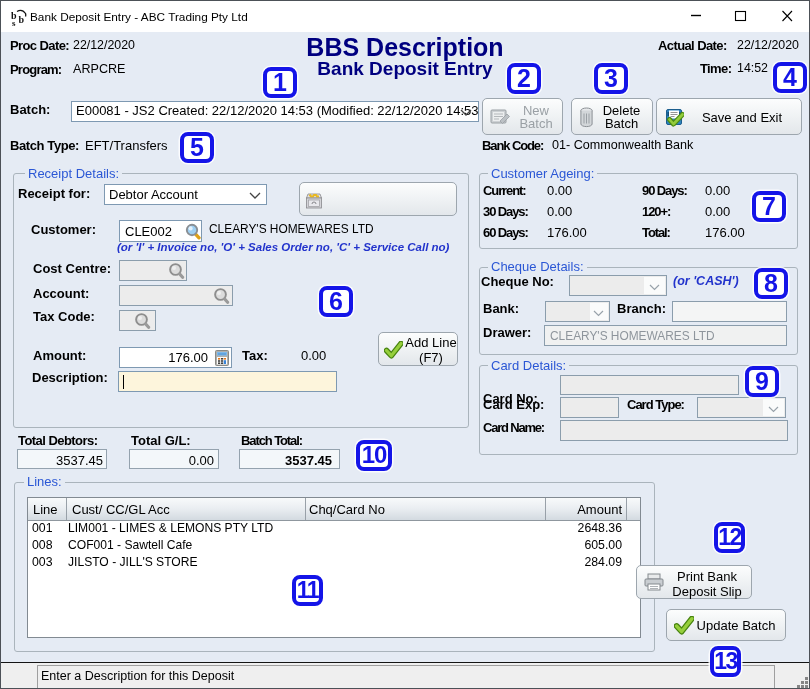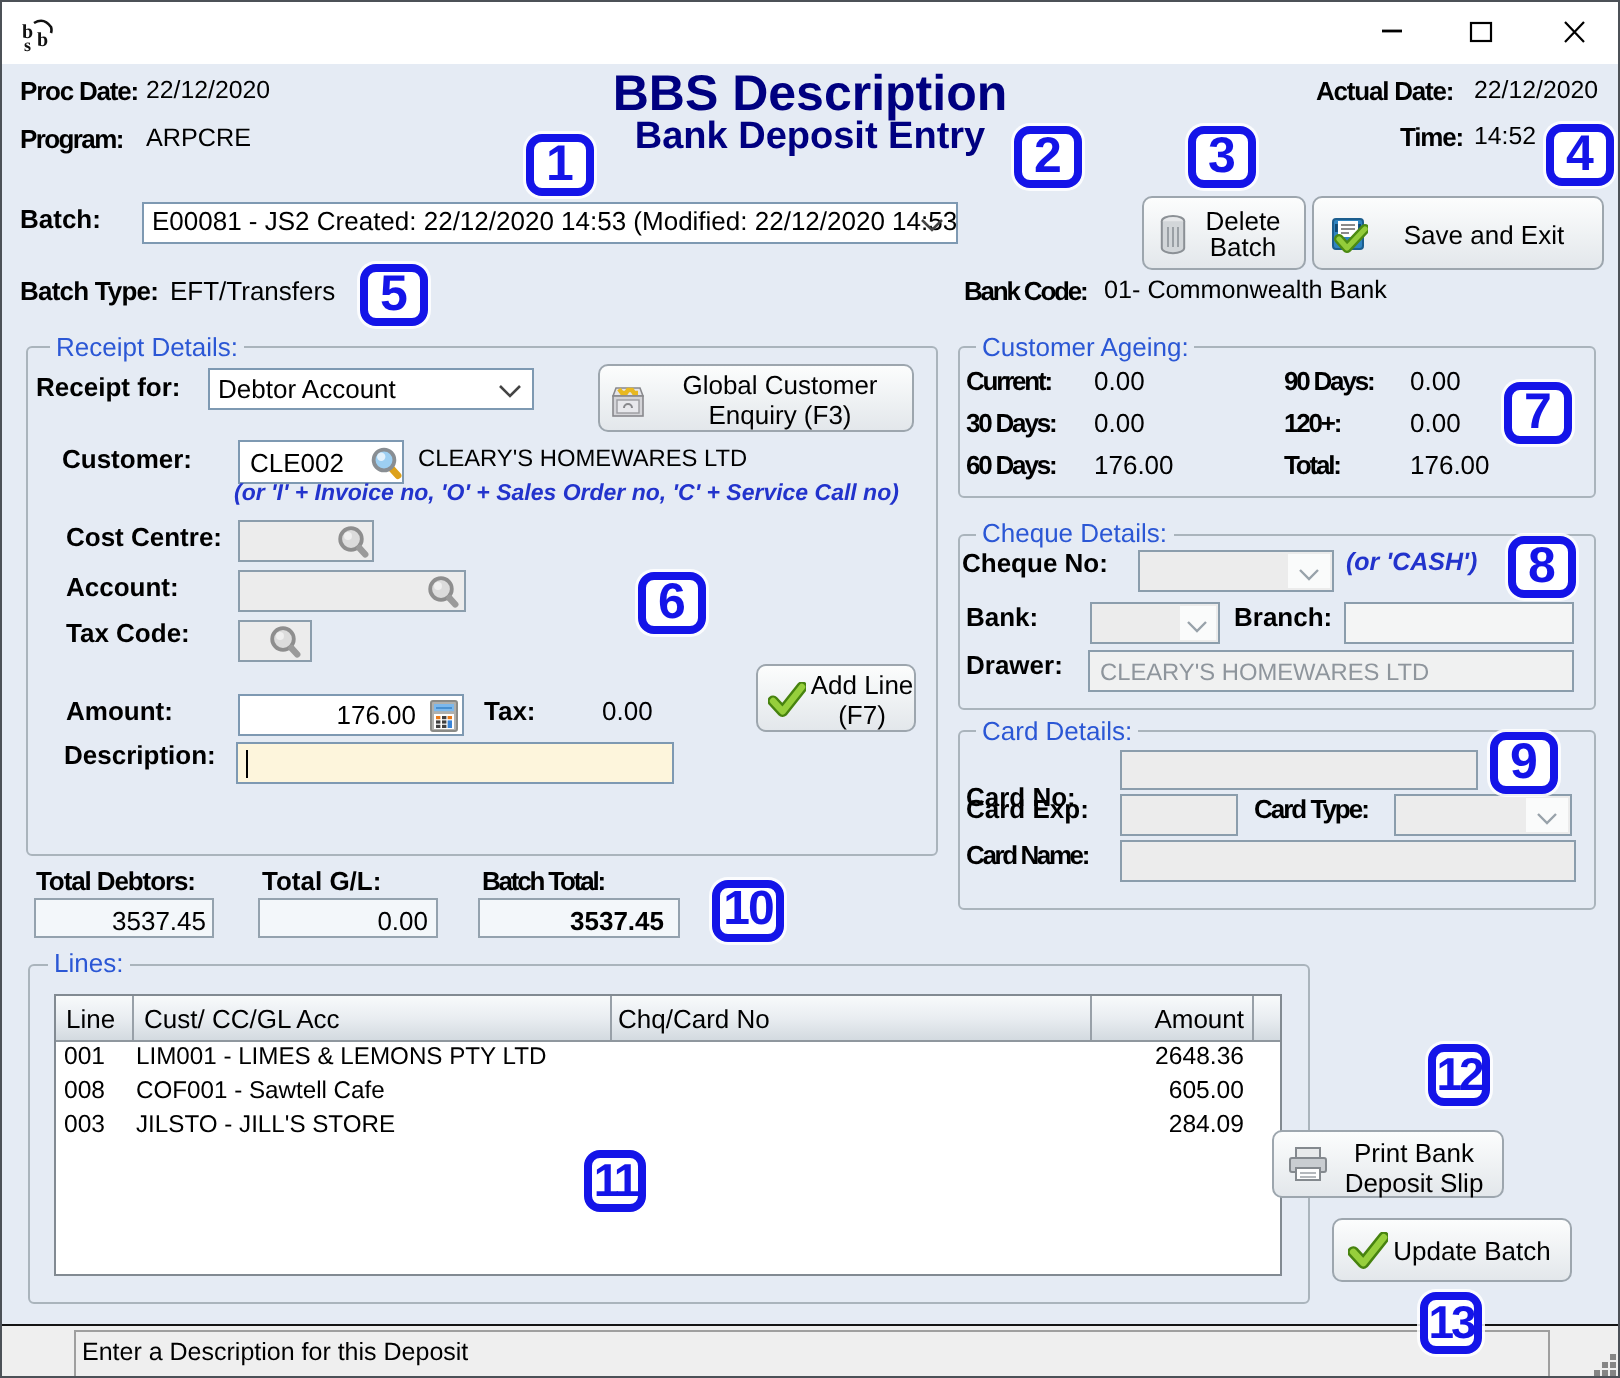--- a/index.html
+++ b/index.html
@@ -25,20 +25,21 @@
 <body>
 <div id="win">
 
   <div id="titlebar">
     <svg style="position:absolute;left:9px;top:7px" width="18" height="18" viewBox="0 0 18 18">
       <text x="1" y="11" font-family="Liberation Serif" font-size="10" font-weight="bold" fill="#111">b</text>
       <text x="8.5" y="15" font-family="Liberation Serif" font-size="10" font-weight="bold" fill="#111">b</text>
       <text x="2" y="17.5" font-family="Liberation Serif" font-size="9" font-weight="bold" fill="#111">s</text>
       <path d="M7 3.5 Q12 0.5 15.5 5.5 Q16 7 15.5 8.5" stroke="#111" stroke-width="1.3" fill="none"></path>
     </svg>
+    <div class="t" style="left:29px;top:9px;font-size:11.8px">Bank Deposit Entry - ABC Trading Pty Ltd</div>
     <svg style="position:absolute;left:689px;top:9px" width="12" height="10">
         <path d="M1 5.5 H11" stroke="#000" stroke-width="1.4"></path>
       </svg>
     <svg style="position:absolute;left:733px;top:6px" width="13" height="19">
         <rect x="1.5" y="4.5" width="10" height="9" fill="none" stroke="#000" stroke-width="1.1"></rect>
       </svg>
     <svg style="position:absolute;left:780px;top:6px" width="13" height="19">
         <path d="M1.5 4 L11 14 M11 4 L1.5 14" stroke="#000" stroke-width="1.1" fill="none"></path>
       </svg>
   </div>
@@ -60,20 +61,29 @@
   <div class="badge" style="left:772px;top:61px">4</div>
 
   <div class="b" style="left:9px;top:101px">Batch:</div>
   <div class="inp" style="left:70px;top:100px;width:408px;height:21px">
     <div class="t" style="left:4px;top:1px">E00081 - JS2 Created: 22/12/2020 14:53 (Modified: 22/12/2020 14:53</div>
     <svg class="chev" style="right:6px;top:7px" width="12" height="7">
         <path d="M1 1 L6 6 L11 1" stroke="#444" stroke-width="1.3" fill="none"></path>
       </svg>
   </div>
 
+  <div class="btn" style="left:481px;top:97px;width:81px;height:37px;color:#9aa0a5">
+    <svg style="position:absolute;left:7px;top:9px" width="21" height="19" viewBox="0 0 21 19">
+      <rect x="1" y="2" width="15" height="13" rx="1" fill="#cdd1d4" stroke="#9aa0a4"></rect>
+      <rect x="3" y="4" width="11" height="9" fill="#eceeef"></rect>
+      <path d="M4 6h9M4 8.5h9M4 11h5" stroke="#b4b8bb" stroke-width="1"></path>
+      <path d="M10 13 L17 6 L19.5 8.5 L12.5 15.5 Z" fill="#bcc1c5" stroke="#9aa0a4" stroke-width="0.8"></path>
+    </svg>
+    <div style="position:absolute;left:32px;top:5px;width:42px;text-align:center;line-height:13px">New Batch</div>
+  </div>
   <div class="btn" style="left:655px;top:97px;width:146px;height:37px">
     <svg style="position:absolute;left:9px;top:10px" width="18" height="18" viewBox="0 0 18 18">
       <rect x="0.5" y="0.5" width="15" height="15" rx="1.5" fill="#2f84c0" stroke="#1c5e8e"></rect>
       <rect x="3" y="1.5" width="10" height="8" fill="#fff"></rect>
       <path d="M4.5 3.5h7M4.5 5.5h7M4.5 7.5h4" stroke="#8a8a8a" stroke-width="0.9"></path>
       <path d="M2.2 3 v4M13.8 3 v4" stroke="#104a74" stroke-width="1.4"></path>
       <path d="M3.5 10.5 l4 4.5 l9 -9.5" stroke="#4c8a12" stroke-width="5" fill="none" stroke-linecap="round" stroke-linejoin="round"></path>
       <path d="M3.5 10.5 l4 4.5 l9 -9.5" stroke="#93cc3a" stroke-width="2.6" fill="none" stroke-linecap="round" stroke-linejoin="round"></path>
     </svg>
     <div style="position:absolute;left:40px;top:11px;width:90px;text-align:center">Save and Exit</div>
@@ -104,21 +114,20 @@
       </svg>
   </div>
   <div class="btn" style="left:298px;top:181px;width:158px;height:34px">
     <svg style="position:absolute;left:6px;top:10px" width="16" height="16" viewBox="0 0 16 16">
       <polygon points="2,1 14,1 15.5,5 0.5,5" fill="#e4e4e8" stroke="#88888c" stroke-width="0.8"></polygon>
       <path d="M3.5 1.5 l1.5 2 h2 l1 -1.5 h2 l1 1.5 h2" stroke="#e8b820" stroke-width="2.2" fill="none"></path>
       <rect x="0.5" y="5" width="15" height="10" fill="#d4d4d8" stroke="#88888c" stroke-width="0.8"></rect>
       <rect x="2.5" y="7" width="11" height="6.5" fill="#e8e8ec" stroke="#9c9ca0" stroke-width="0.7"></rect>
       <path d="M6 11 a2 2 0 0 1 4 0" fill="none" stroke="#88888c" stroke-width="1"></path>
     </svg>
-    <div style="position:absolute;left:31px;top:2px;width:118px;text-align:center;line-height:15px">Global Customer Enquiry (F3)</div>
   </div>
 
   <div class="b" style="left:30px;top:221px">Customer:</div>
   <div class="inp" style="left:118px;top:219px;width:83px;height:22px">
     <div class="t" style="left:5px;top:3px">CLE002</div>
   </div>
   <svg style="position:absolute;left:184px;top:222px;z-index:5" width="16" height="17" viewBox="0 0 16 17">
     <path d="M10.8 11.3 L14 14.8" stroke="#dda119" stroke-width="3.4" stroke-linecap="round"></path>
     <circle cx="7" cy="7" r="5.2" fill="#9dcff2" stroke="#898e93" stroke-width="1.9"></circle>
     <circle cx="5.6" cy="5.4" r="2.1" fill="#e2f1fc"></circle>

